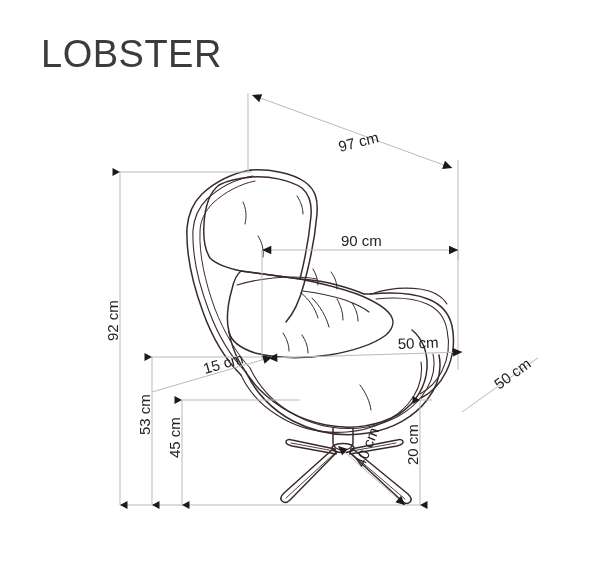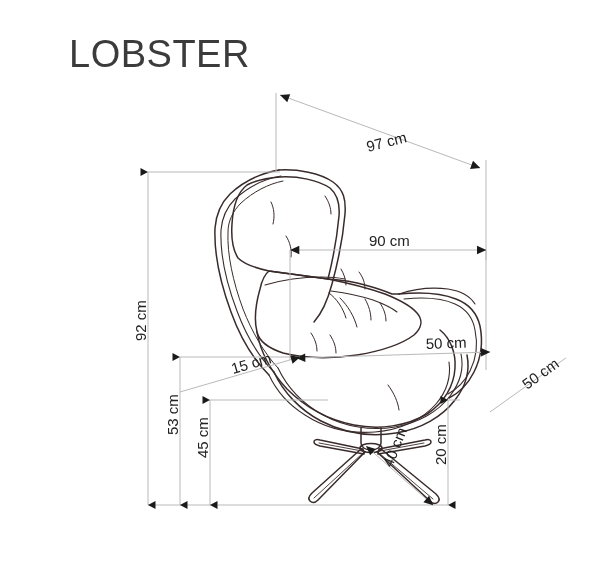--- a/index.html
+++ b/index.html
@@ -9,21 +9,20 @@
   }
   body {
     font-family: "Liberation Sans", sans-serif;
   }
   #page {
     position: relative;
     width: 538px;
     height: 574px;
     background: #ffffff;
     overflow: hidden;
-    margin-left: 28px;
   }
   #product-title {
     position: absolute;
     left: 41px;
     top: 33px;
     font-family: "Liberation Sans", sans-serif;
     font-size: 38px;
     font-weight: 400;
     letter-spacing: 0.5px;
     color: #3b3b3b;

